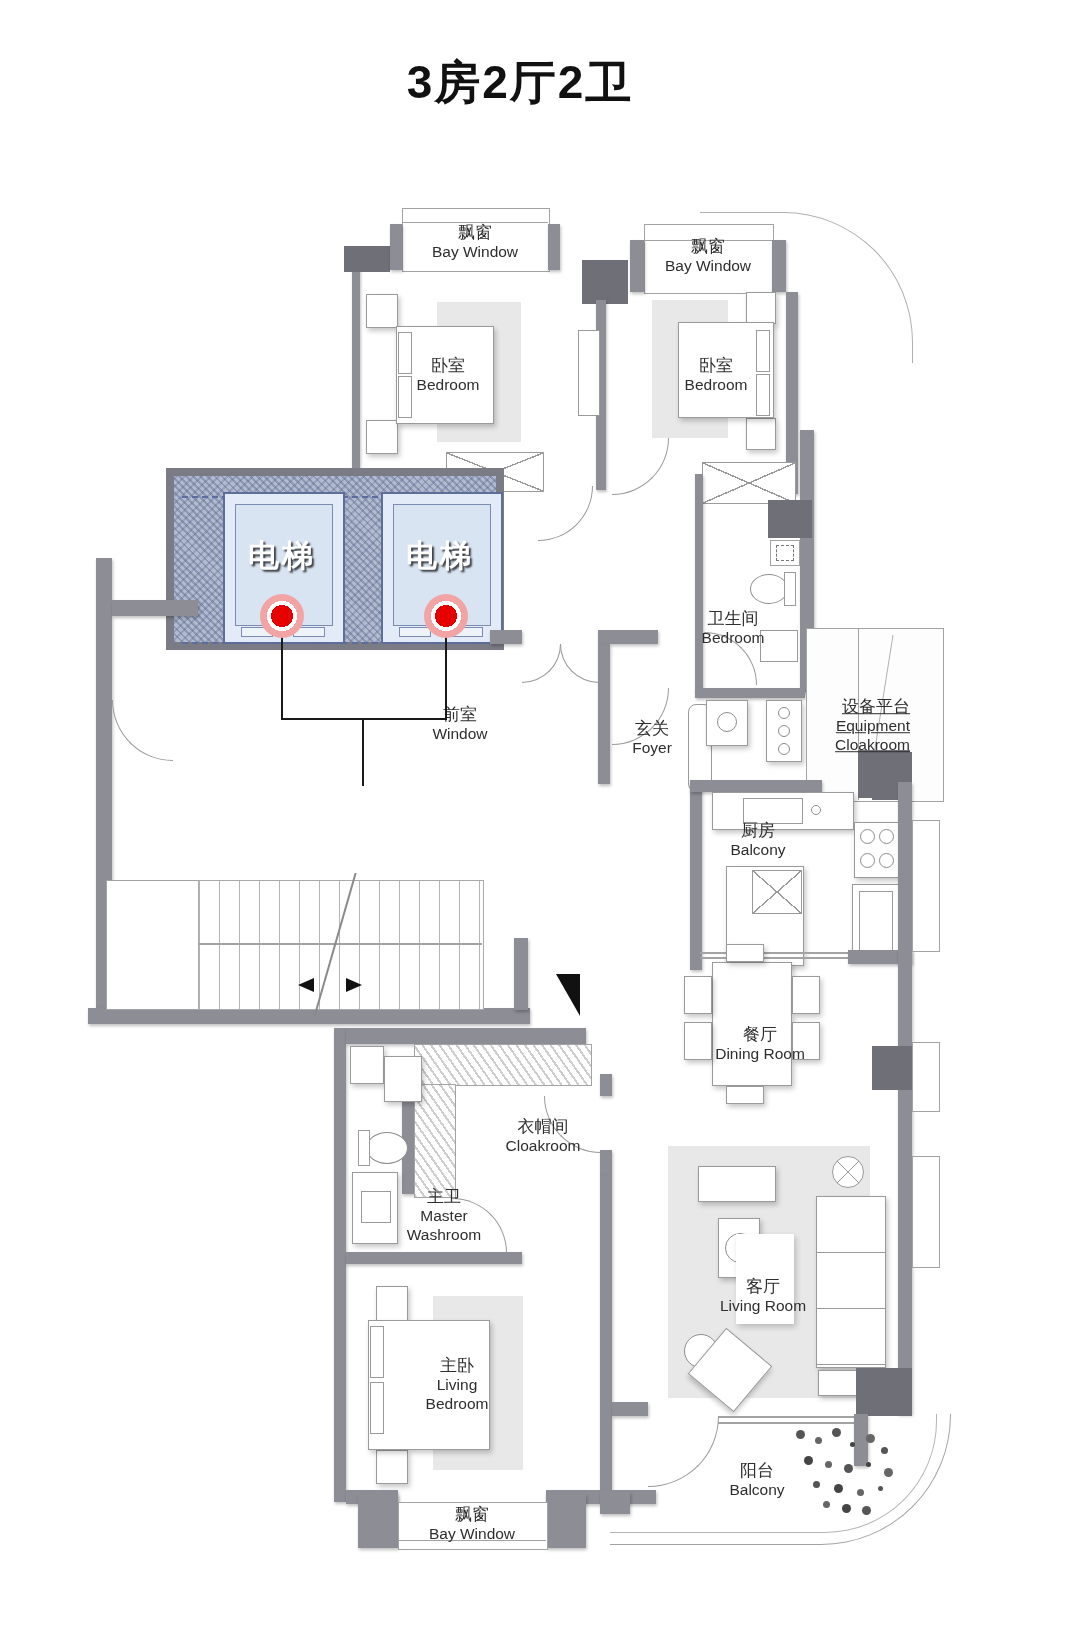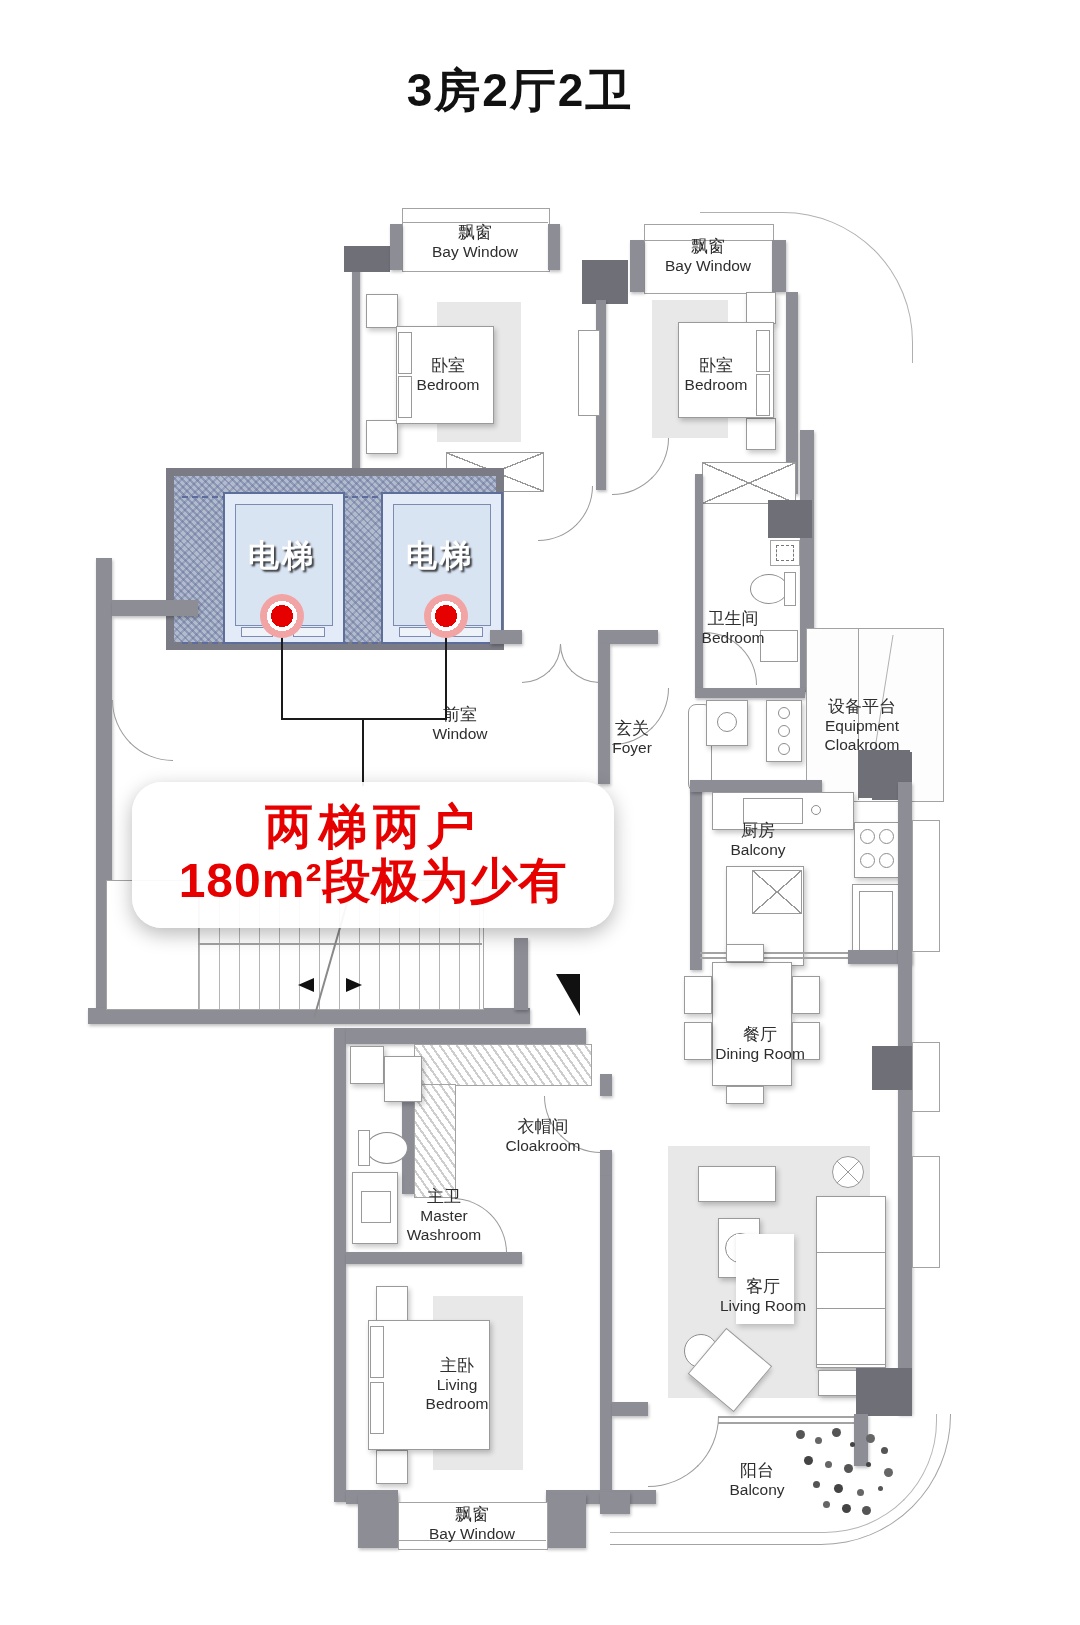--- a/index.html
+++ b/index.html
@@ -1,21 +1,21 @@
 <!DOCTYPE html>
 <html><head>
 <meta charset="utf-8">
 <style>
   html,body{margin:0;padding:0;background:#fff;}
   .page{position:relative;width:1080px;height:1625px;background:#fff;overflow:hidden;
         font-family:"Liberation Sans","DejaVu Sans",sans-serif;}
   .abs{position:absolute;}
   .title-wrap{position:absolute;top:30px;left:0;width:1040px;text-align:center;color:#111;}
   .t1{font-size:52px;font-weight:bold;letter-spacing:2px;}
-  .t2{font-size:46px;font-weight:bold;margin-top:30px;letter-spacing:2px;}
+  .t2{font-size:46px;font-weight:bold;margin-top:22px;letter-spacing:2px;}
   
   .w{position:absolute;background:#8d8d96;box-shadow:1px 2px 3px rgba(0,0,0,.25);}
   .wd{position:absolute;background:#6f6f78;}
   
   .tb{position:absolute;background:#fff;border:1px solid #a3a3a3;}
   .tl{position:absolute;background:#a3a3a3;}
   .dash{position:absolute;border-top:2px dashed #5c6c9c;}
   .rug{position:absolute;background:#e8e8e8;}
   .f{position:absolute;background:#fff;border:1px solid #9a9a9a;box-shadow:2px 3px 5px rgba(0,0,0,.22);}
   .nf{box-shadow:none;}
@@ -23,21 +23,21 @@
       background:linear-gradient(to top right,transparent calc(50% - .7px),#999 calc(50% - .7px) calc(50% + .7px),transparent calc(50% + .7px)),
                  linear-gradient(to bottom right,transparent calc(50% - .7px),#999 calc(50% - .7px) calc(50% + .7px),transparent calc(50% + .7px)),#fff;}
   .arc-br{position:absolute;border-bottom:1px solid #9a9a9a;border-right:1px solid #9a9a9a;border-bottom-right-radius:100%;}
   .arc-bl{position:absolute;border-bottom:1px solid #9a9a9a;border-left:1px solid #9a9a9a;border-bottom-left-radius:100%;}
   .arc-tr{position:absolute;border-top:1px solid #9a9a9a;border-right:1px solid #9a9a9a;border-top-right-radius:100%;}
   
   .label{position:absolute;transform:translate(-50%,-50%);text-align:center;color:#2e2e2e;line-height:1.2;white-space:nowrap;}
   .label .zh{display:block;font-size:17px;}
   .label .en{display:block;font-size:15.5px;}
   .label.wrap{white-space:normal;width:96px;}
-  .label.laleft{text-align:center;transform:translate(0,-50%);}
+  .label.laleft{text-align:right;transform:translate(0,-50%);text-decoration:underline;}
   
   .lobby{position:absolute;border:8px solid #7b7b85;background-color:#b2bbce;
          background-image:repeating-linear-gradient(45deg,rgba(86,100,145,.4) 0 2px,transparent 2px 5px),
                           repeating-linear-gradient(-45deg,rgba(86,100,145,.3) 0 2px,transparent 2px 6px);}
   .cab{position:absolute;background:#e2ebf7;border:2px solid #5d6f99;}
   .cabin{position:absolute;left:10px;top:10px;right:10px;bottom:16px;border:1px solid #7b8cb0;background:#d9e4f3;}
   .sill{position:absolute;bottom:5px;height:8px;width:30px;background:#eef3fa;border:1px solid #7b8cb0;}
   .ev{position:absolute;transform:translate(-50%,-50%);color:#fff;font-weight:bold;font-size:31px;letter-spacing:3px;
       text-shadow:2px 2px 2px rgba(0,0,0,.75);z-index:6;}
   .dot{position:absolute;width:44px;height:44px;border-radius:50%;z-index:6;
@@ -282,21 +282,21 @@
       <span class="en">Bedroom</span>
     </div>
     <div class="label" style="left:716px;top:375px;z-index:3;">
       <span class="zh">卧室</span>
       <span class="en">Bedroom</span>
     </div>
     <div class="label" style="left:460px;top:724px;">
       <span class="zh">前室</span>
       <span class="en">Window</span>
     </div>
-    <div class="label" style="left:632px;top:738px;">
+    <div class="label" style="left:652px;top:738px;">
       <span class="zh">玄关</span>
       <span class="en">Foyer</span>
     </div>
     <div class="label" style="left:733px;top:628px;z-index:3;">
       <span class="zh">卫生间</span>
       <span class="en">Bedroom</span>
     </div>
     <div class="label wrap laleft" style="left:814px;top:726px;z-index:3;">
       <span class="zh">设备平台</span>
       <span class="en">Equipment Cloakroom</span>
@@ -327,19 +327,15 @@
     </div>
     <div class="label" style="left:757px;top:1480px;z-index:3;">
       <span class="zh">阳台</span>
       <span class="en">Balcony</span>
     </div>
     <div class="label" style="left:472px;top:1524px;z-index:3;">
       <span class="zh">飘窗</span>
       <span class="en">Bay Window</span>
     </div>
 
-    <div class="ann">
-      <div class="a1">两梯两户</div>
-      <div class="a2">180m²段极为少有</div>
-    </div>
 
   </div>
 </div>
 
 </body></html>

